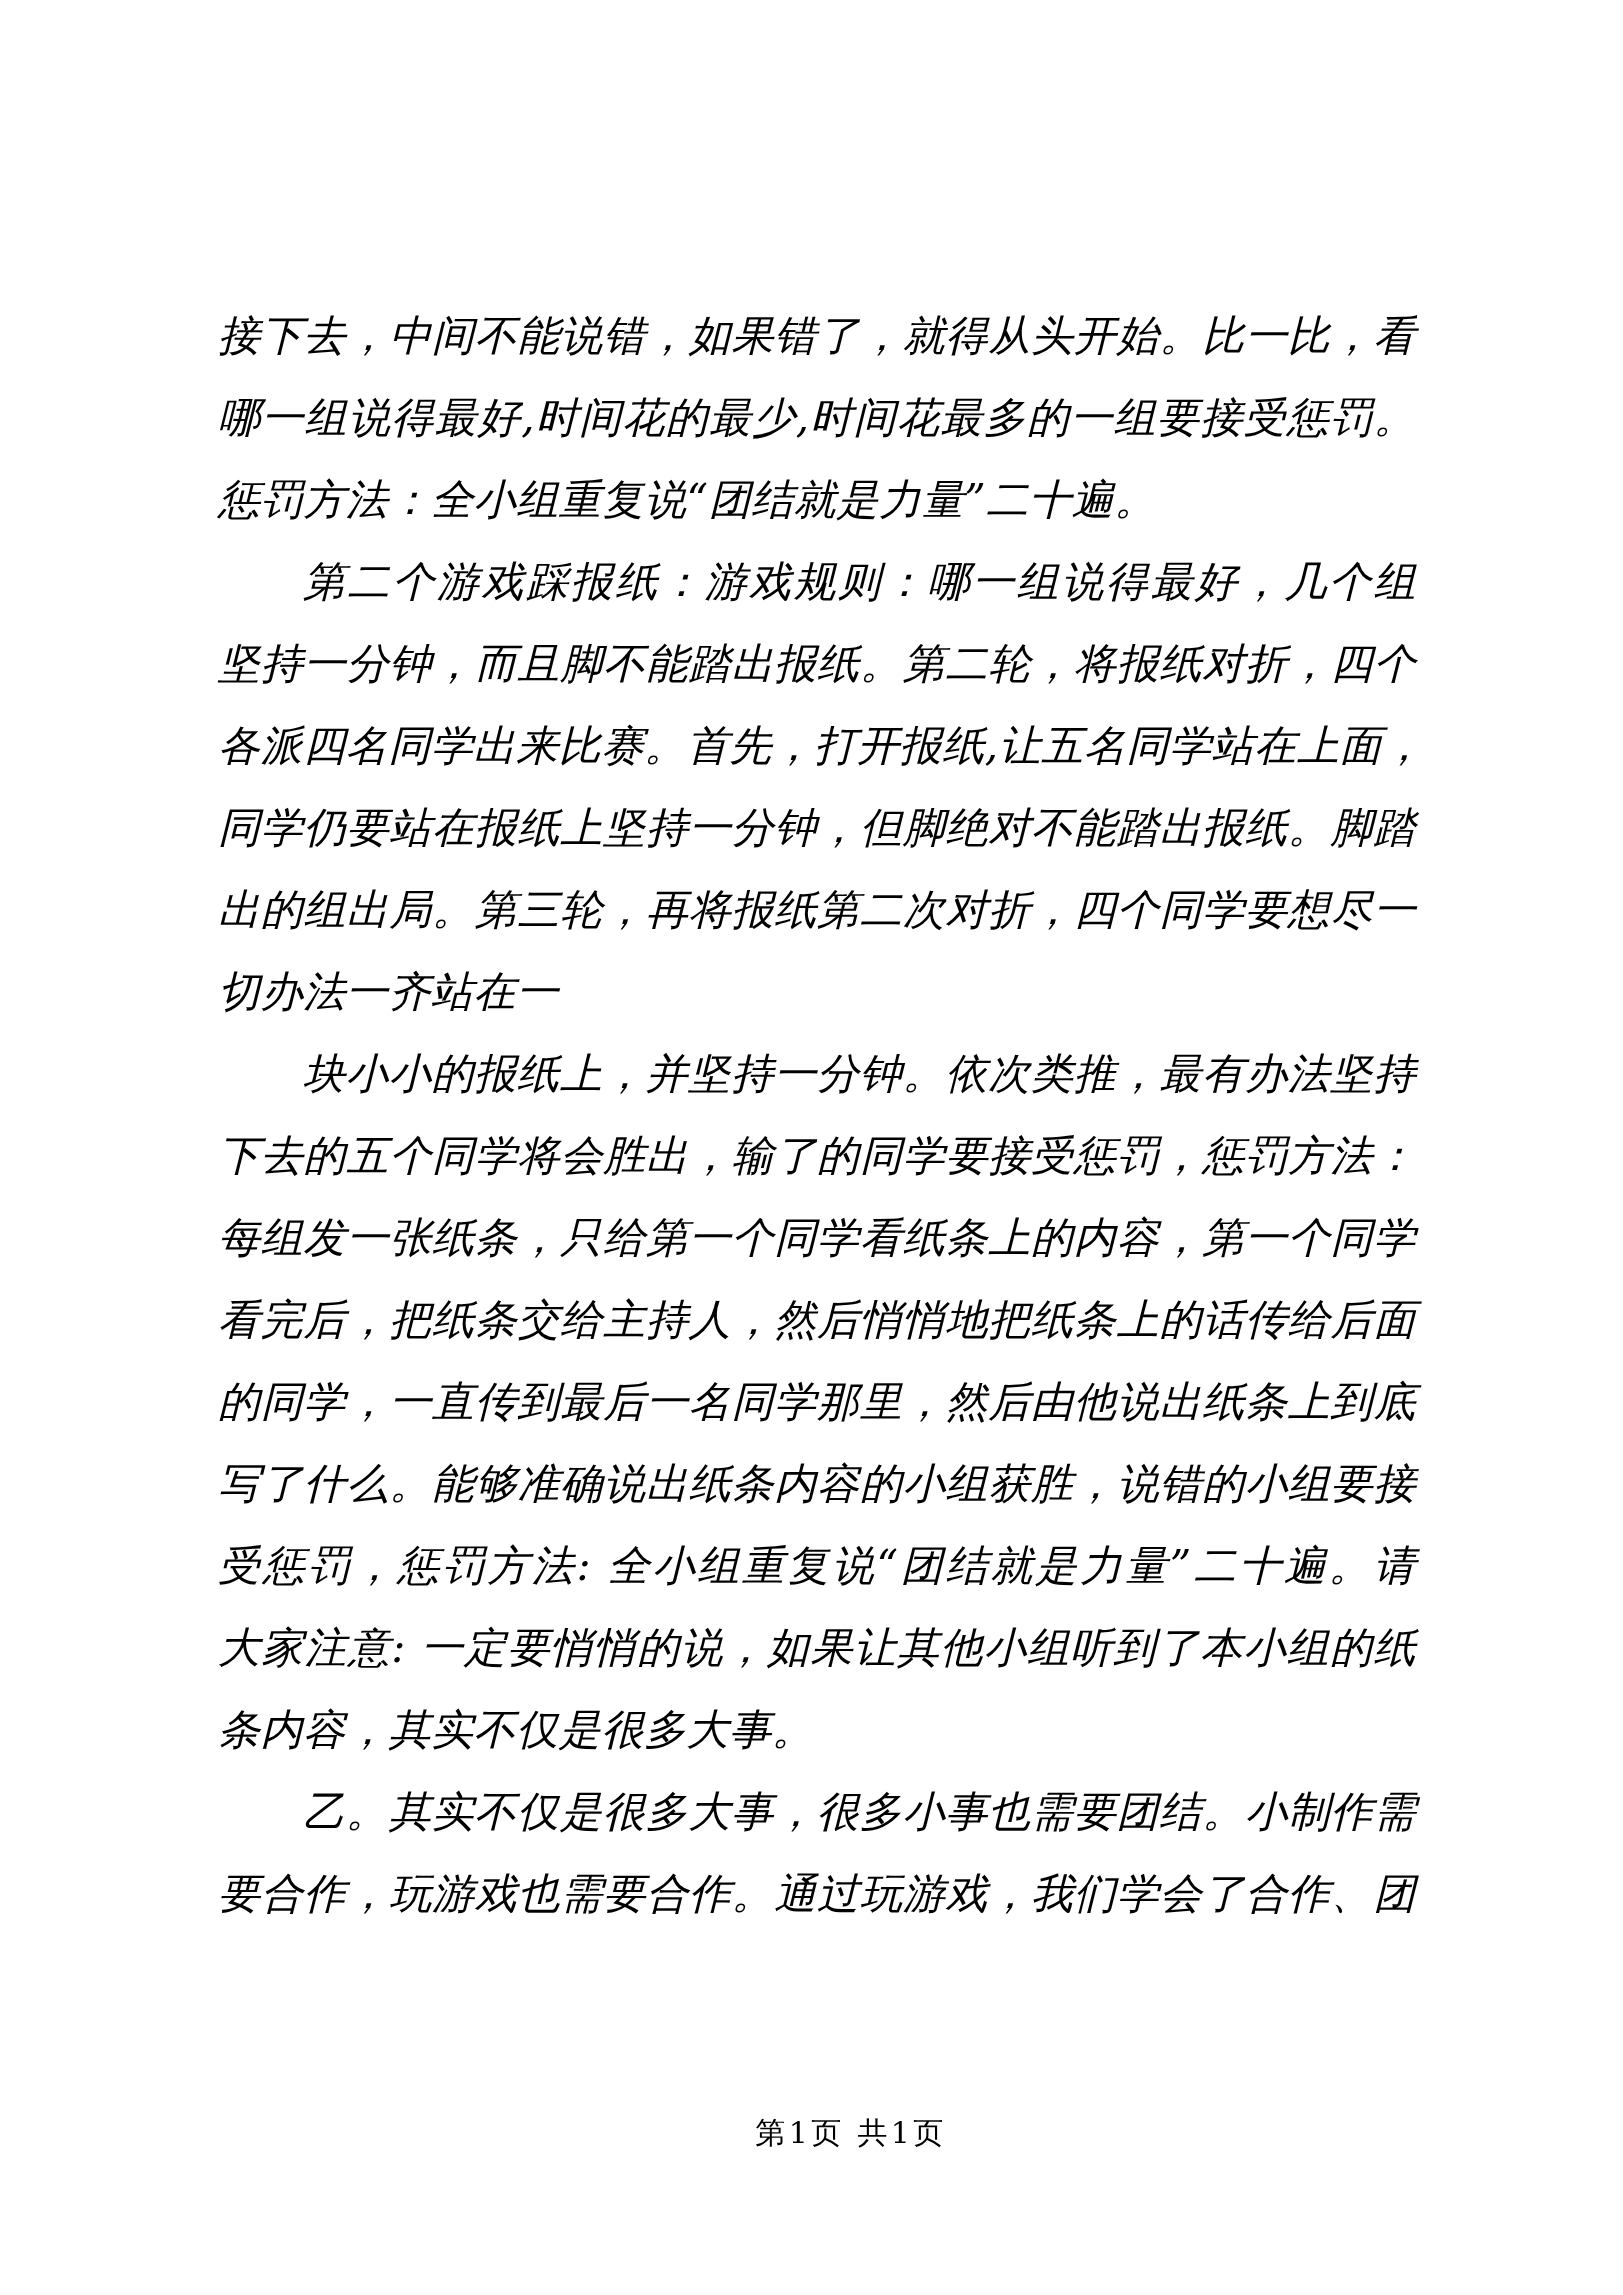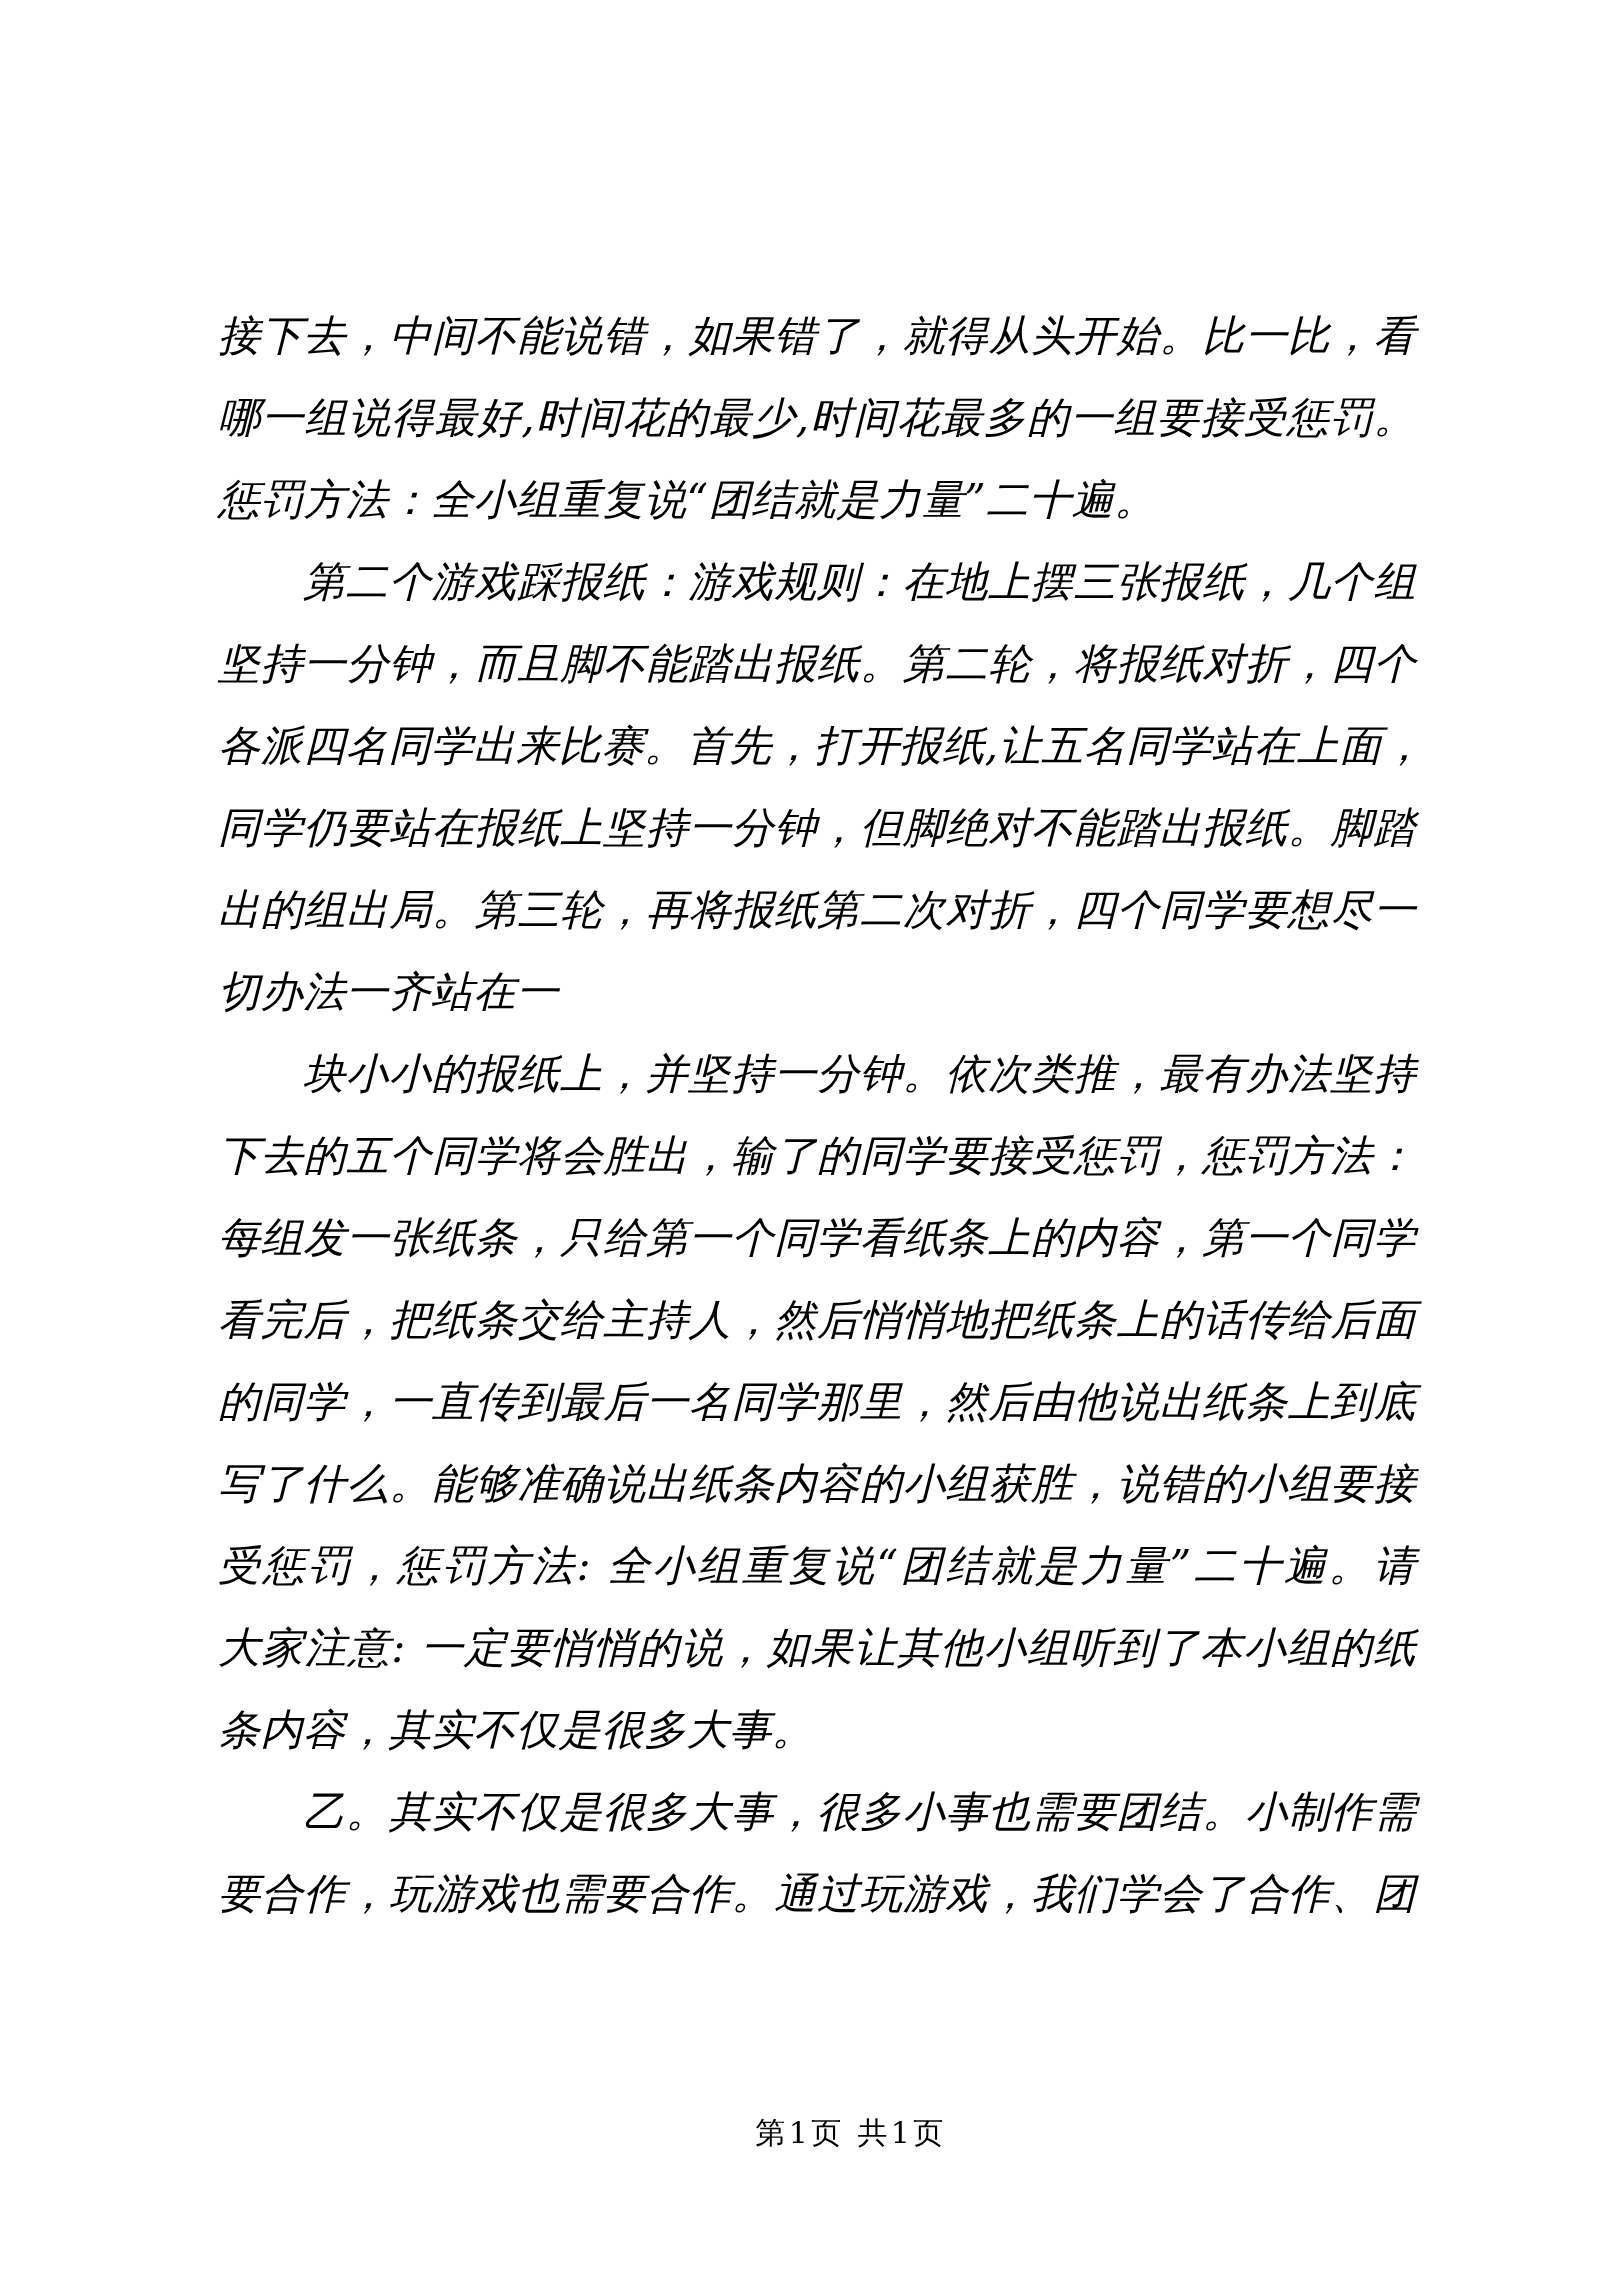--- a/index.html
+++ b/index.html
@@ -62,21 +62,21 @@
   }
 </style>
 </head>
 <body>
 
 <div class="page">
   <div class="body-text" id="body-text">
       <div class="tline justify">接下去，中间不能说错，如果错了，就得从头开始。比一比，看</div>
       <div class="tline justify">哪一组说得最好,时间花的最少,时间花最多的一组要接受惩罚。</div>
       <div class="tline left">惩罚方法：全小组重复说“团结就是力量”二十遍。</div>
-      <div class="tline justify indent">第二个游戏踩报纸：游戏规则：在地上摆三张报纸，几个组</div>
+      <div class="tline justify indent">第二个游戏踩报纸：游戏规则：哪一组说得最好，几个组</div>
       <div class="tline justify">坚持一分钟，而且脚不能踏出报纸。第二轮，将报纸对折，四个</div>
       <div class="tline justify">各派四名同学出来比赛。首先，打开报纸,让五名同学站在上面，</div>
       <div class="tline justify">同学仍要站在报纸上坚持一分钟，但脚绝对不能踏出报纸。脚踏</div>
       <div class="tline justify">出的组出局。第三轮，再将报纸第二次对折，四个同学要想尽一</div>
       <div class="tline left">切办法一齐站在一</div>
       <div class="tline justify indent">块小小的报纸上，并坚持一分钟。依次类推，最有办法坚持</div>
       <div class="tline justify">下去的五个同学将会胜出，输了的同学要接受惩罚，惩罚方法：</div>
       <div class="tline justify">每组发一张纸条，只给第一个同学看纸条上的内容，第一个同学</div>
       <div class="tline justify">看完后，把纸条交给主持人，然后悄悄地把纸条上的话传给后面</div>
       <div class="tline justify">的同学，一直传到最后一名同学那里，然后由他说出纸条上到底</div>

